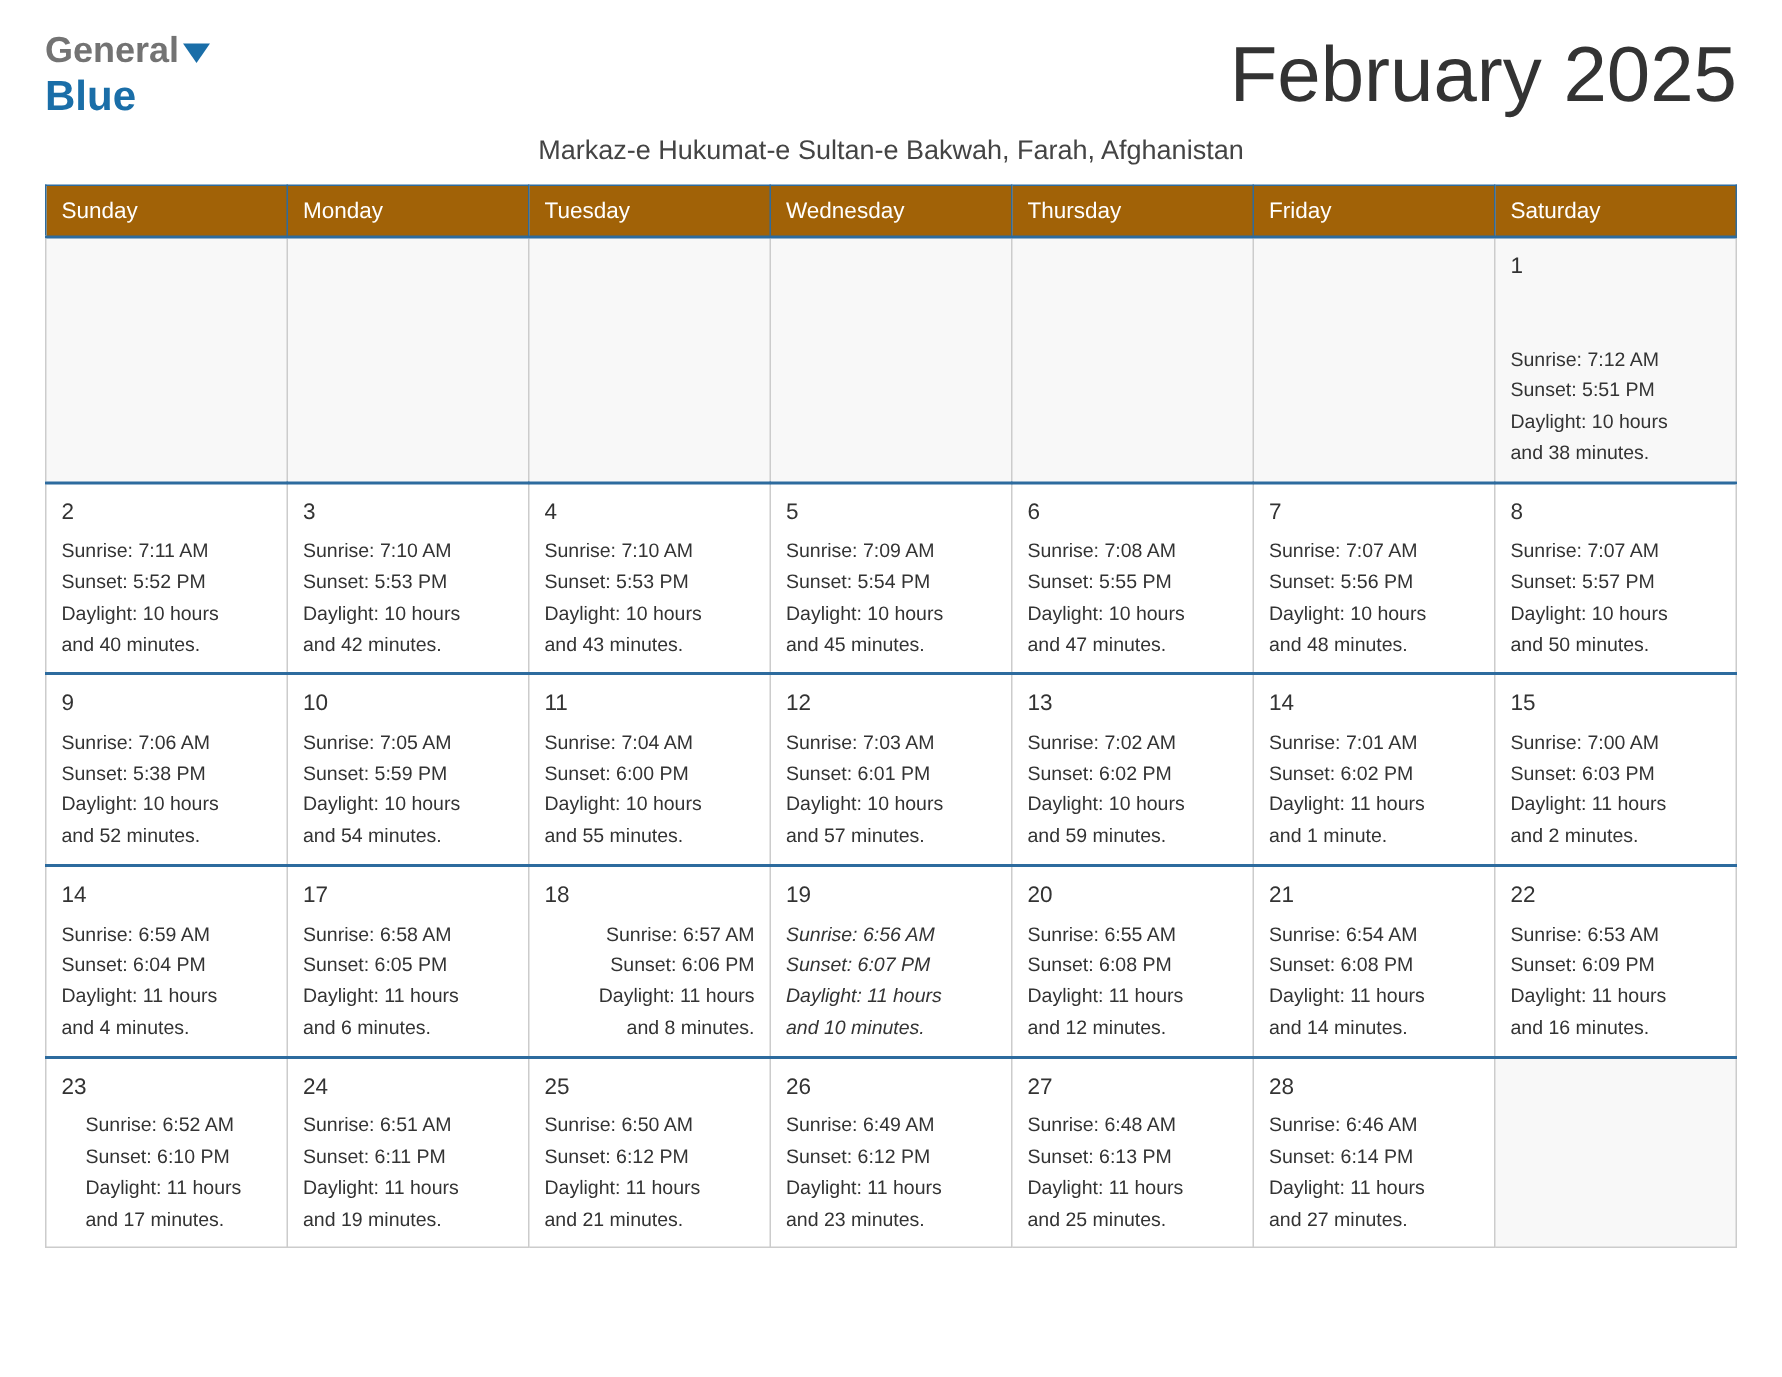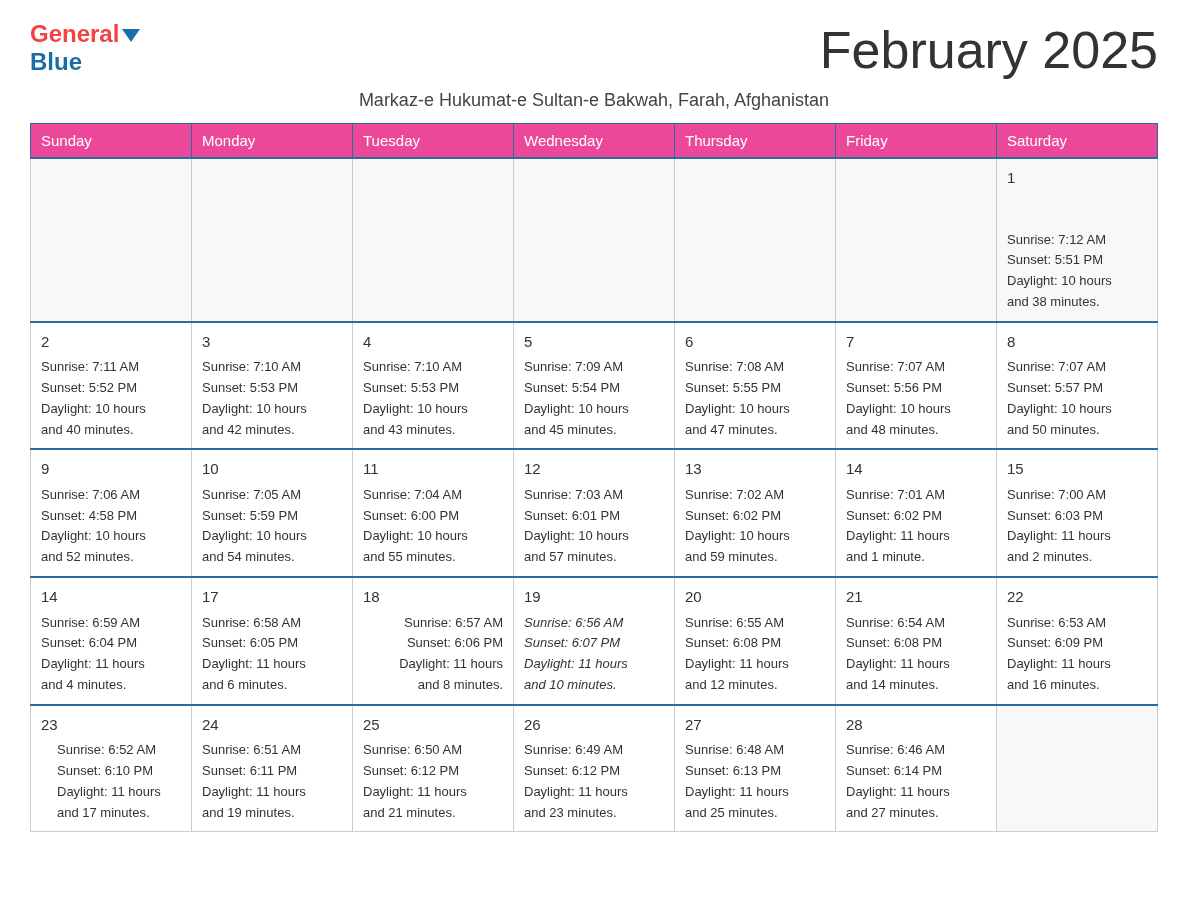--- a/index.html
+++ b/index.html
@@ -31,21 +31,21 @@
       font-size: 18px;
       color: #444;
       margin-bottom: 12px;
     }
     .calendar {
       width: 100%;
       border-collapse: collapse;
       border: 1px solid #ccc;
     }
     .calendar th {
-      background-color: #ec4899;
+      background-color: #a16207;
       color: #fff;
       text-align: left;
       padding: 8px 10px;
       font-size: 15px;
       font-weight: normal;
       border: 1px solid #2d6b9e;
     }
     .calendar td {
       vertical-align: top;
       padding: 8px 10px;
@@ -76,35 +76,35 @@
     .empty-cell {
       background: #f8f8f8;
     }
     .logo-row {
       display: flex;
       align-items: center;
     }
     .logo-text-general {
       font-size: 24px;
       font-weight: bold;
-      color: #ef4444;
+      color: #737373;
     }
     .logo-triangle {
       display: inline-block;
       width: 0;
       height: 0;
       border-left: 9px solid transparent;
       border-right: 9px solid transparent;
       border-top: 13px solid #1a6ea8;
       margin-left: 3px;
       vertical-align: middle;
       margin-bottom: -2px;
     }
     .logo-text-blue {
-      font-size: 24px;
+      font-size: 28px;
       font-weight: bold;
       color: #1a6ea8;
       margin-top: -2px;
     }
   </style>
 </head>
 <body>
 
 <div class="header">
   <div class="logo">
@@ -197,21 +197,21 @@
           <div class="day-info" style="white-space: pre-line;">Sunrise: 7:07 AM
 Sunset: 5:57 PM
 Daylight: 10 hours
 and 50 minutes.</div>
         </td>
       </tr>
       <tr>
         <td>
           <span class="day-number">9</span>
           <div class="day-info" style="white-space: pre-line;">Sunrise: 7:06 AM
-Sunset: 4:58 PM
+Sunset: 5:38 PM
 Daylight: 10 hours
 and 52 minutes.</div>
         </td>
         <td>
           <span class="day-number">10</span>
           <div class="day-info" style="white-space: pre-line;">Sunrise: 7:05 AM
 Sunset: 5:59 PM
 Daylight: 10 hours
 and 54 minutes.</div>
         </td>

